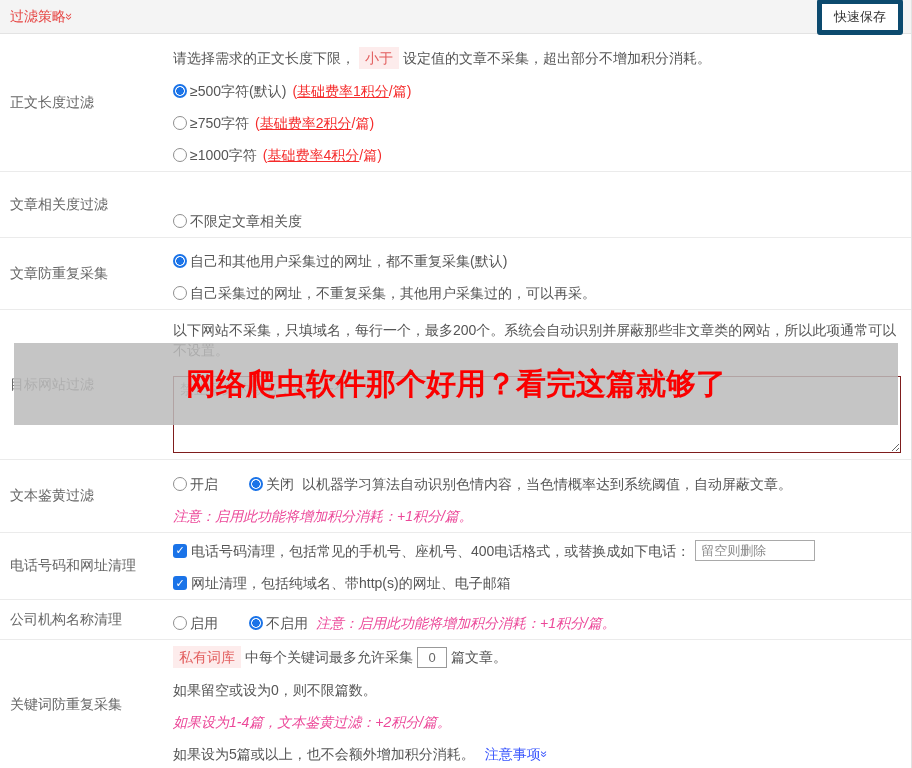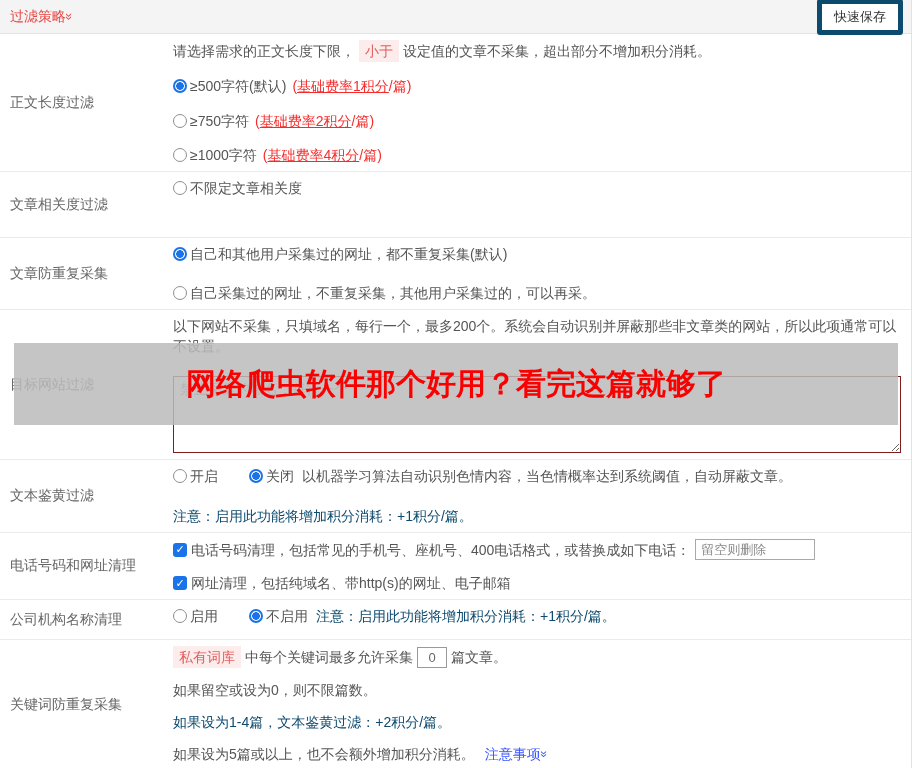--- a/index.html
+++ b/index.html
@@ -24,21 +24,21 @@
     padding: 4px 12px; font-size: 13px; color: #333; cursor: pointer;
     font-family: inherit;
   }
 
   
   .row { display: flex; border-bottom: 1px solid #ebebeb; }
   .row-label {
     flex: 0 0 173px; width: 173px; padding-left: 10px;
     display: flex; align-items: center; color: #666;
   }
-  .row-content { flex: 1; display: flex; flex-direction: column; justify-content: space-between; padding-right: 4px; }
+  .row-content { flex: 1; display: flex; flex-direction: column; justify-content: flex-end; padding-right: 4px; }
   .line { line-height: 20px; margin: 6px 0; display: flex; align-items: center; flex-wrap: wrap; }
   .line.wrapless { display: block; }
 
   .r1 { min-height: 138px; }
   .r2 { min-height: 66px; }
   .r3 { min-height: 72px; }
   .r4 { min-height: 150px; }
   .r5 { min-height: 73px; }
   .r6 { min-height: 67px; }
   .r7 { min-height: 40px; }
@@ -53,21 +53,21 @@
   .radio.checked {
     border: 2px solid #1a73e8;
     background: radial-gradient(circle at 50% 50%, #1a73e8 0 3.6px, #fff 4px 100%);
   }
   .checkbox {
     display: inline-flex; width: 14px; height: 14px; border-radius: 3px;
     background: #1a73e8; color: #fff; font-size: 11px; font-weight: bold;
     align-items: center; justify-content: center; line-height: 1; margin-right: 4px; flex: 0 0 auto;
   }
   .hl { color: #e25d5d; background: #fdecec; padding: 1px 6px; margin: 0 4px; }
-  .red { color: #0c4a6e; }
+  .red { color: #ec4899; font-style: italic; }
   .fee { color: #f52c2c; margin-left: 6px; }
   .fee .u { text-decoration: underline; }
   .gap-r { margin-right: 31px; display: inline-flex; align-items: center; }
   .link { color: #3a56fd; cursor: pointer; display: inline-flex; align-items: center; margin-left: 10px; }
   .link .chev { font-size: 12px; }
 
   .site-textarea {
     width: calc(100% - 6px); height: 77px; border: 1px solid #7f1d1d;
     font-family: inherit; font-size: 14px; color: #555; padding: 4px 6px;
     resize: both; margin: 2px 0 6px 0; background: #fff;

